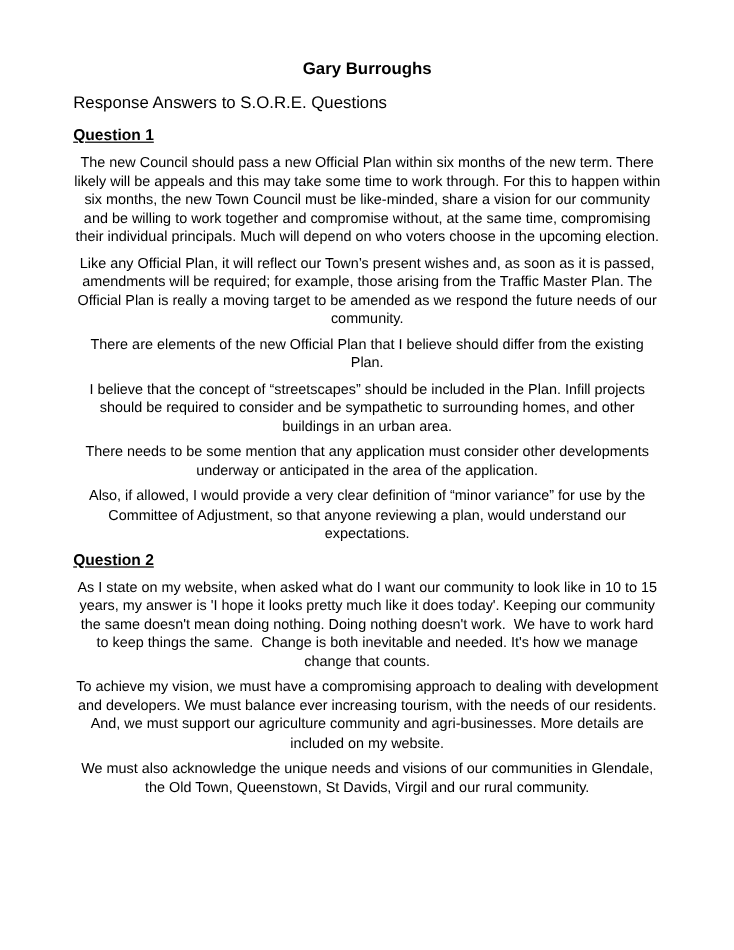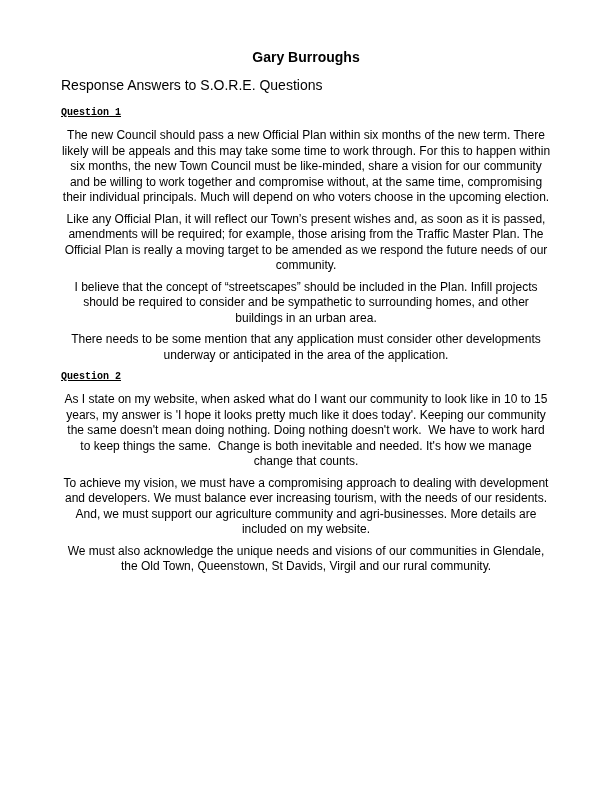--- a/index.html
+++ b/index.html
@@ -26,26 +26,25 @@
     margin: 0 0 11px 0;
   }
   .doc-subtitle {
     font-size: 14px;
     font-weight: normal;
     line-height: 17px;
     text-align: left;
     margin: 0 0 11px 0;
   }
   .question-heading {
-    font-size: 10px;
+    font-size: 13px;
     font-weight: bold;
     text-decoration: underline;
     line-height: 16px;
     margin: 2px 0 7px 0;
-    font-family: Liberation Mono, monospace;
   }
   .para {
     font-size: 12px;
     line-height: 15.5px;
     margin: 0 0 6px 0;
     white-space: pre-wrap;
     text-align: center;
   }
 </style>
 </head>
@@ -54,22 +53,24 @@
 <div class="page">
 
   <h1 class="doc-title">Gary Burroughs</h1>
 
   <div class="doc-subtitle">Response Answers to S.O.R.E. Questions</div>
 
   <section>
     <h2 class="question-heading">Question 1</h2>
     <p class="para">The new Council should pass a new Official Plan within six months of the new term. There likely will be appeals and this may take some time to work through. For this to happen within six months, the new Town Council must be like-minded, share a vision for our community and be willing to work together and compromise without, at the same time, compromising their individual principals. Much will depend on who voters choose in the upcoming election.</p>
     <p class="para">Like any Official Plan, it will reflect our Town’s present wishes and, as soon as it is passed, amendments will be required; for example, those arising from the Traffic Master Plan. The Official Plan is really a moving target to be amended as we respond the future needs of our community.</p>
+    <p class="para">There are elements of the new Official Plan that I believe should differ from the existing Plan.</p>
     <p class="para">I believe that the concept of “streetscapes” should be included in the Plan. Infill projects should be required to consider and be sympathetic to surrounding homes, and other buildings in an urban area.</p>
     <p class="para">There needs to be some mention that any application must consider other developments underway or anticipated in the area of the application.</p>
+    <p class="para">Also, if allowed, I would provide a very clear definition of “minor variance” for use by the Committee of Adjustment, so that anyone reviewing a plan, would understand our expectations.</p>
   </section>
 
   <section>
     <h2 class="question-heading">Question 2</h2>
     <p class="para">As I state on my website, when asked what do I want our community to look like in 10 to 15 years, my answer is 'I hope it looks pretty much like it does today'. Keeping our community the same doesn't mean doing nothing. Doing nothing doesn't work.  We have to work hard to keep things the same.  Change is both inevitable and needed. It's how we manage change that counts.</p>
     <p class="para">To achieve my vision, we must have a compromising approach to dealing with development and developers. We must balance ever increasing tourism, with the needs of our residents. And, we must support our agriculture community and agri-businesses. More details are included on my website.</p>
     <p class="para">We must also acknowledge the unique needs and visions of our communities in Glendale, the Old Town, Queenstown, St Davids, Virgil and our rural community.</p>
   </section>
 
 </div>

